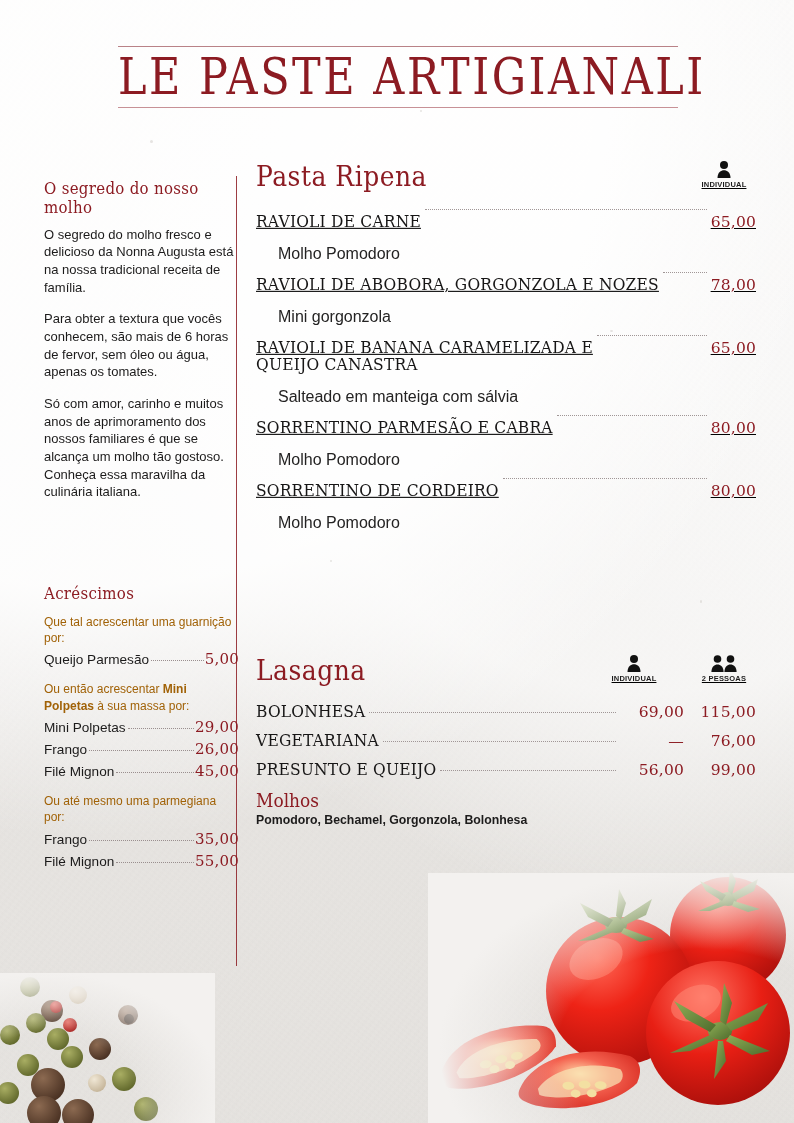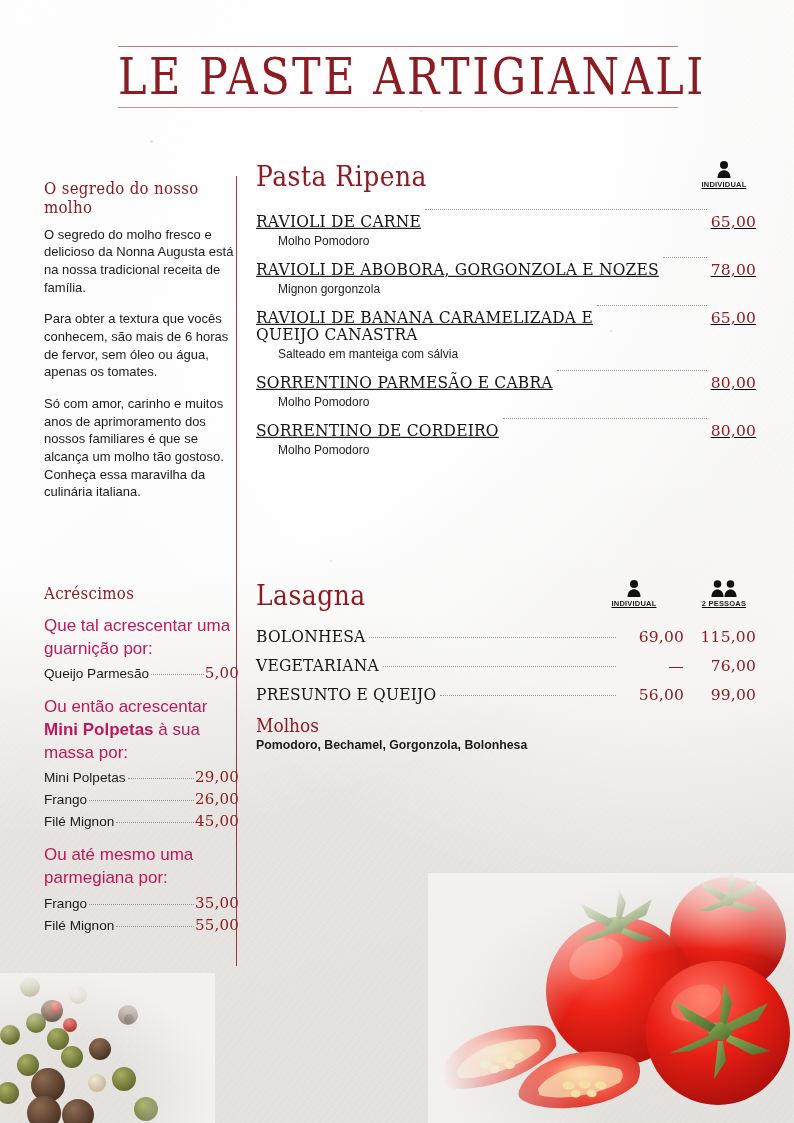--- a/index.html
+++ b/index.html
@@ -76,21 +76,21 @@
     transform-origin: left top;
   }
   .side-p {
     font-size: 13px;
     line-height: 1.36;
     margin: 0 0 14px 0;
     color: #1c1b1b;
   }
   .addons { position: absolute; left: 44px; top: 585px; width: 195px; }
   .addon-intro {
-    font-size: 17px; line-height: 1.36; margin: 0 0 4px 0; color:#be185d;
+    font-size: 12px; line-height: 1.36; margin: 0 0 4px 0; color:#a16207;
   }
   .addon-intro.gap { margin-top: 13px; }
   .addon-row {
     display: flex; align-items: baseline;
     font-size: 13.6px; color: #1c1b1b;
     margin: 4px 0 0 0;
   }
   .addon-row .nm { white-space: nowrap; }
   .addon-row .dots {
     flex: 1; margin: 0 1px 0 2px;
@@ -135,21 +135,21 @@
   .leader {
     flex: 1; border-bottom: 1.6px dotted #a09696;
     margin: 0 4px; position: relative; top: -4px; min-width: 6px;
   }
   .price {
     font-family: "DejaVu Serif", serif;
     font-size: 15.5px; color: #8c1b22; letter-spacing: .2px;
     white-space: nowrap; text-align: right;
   }
   .item-desc {
-    font-size: 12px; color: #242323; margin: 3px 0 0 22px;
+    font-size: 16px; color: #242323; margin: 14px 0 0 22px;
   }
   .item-name-wrap2 { display: block; margin-top: -1px; }
 
   
   .lasagna-items { margin-top: 18px; }
   .lrow { display: flex; align-items: baseline; margin-bottom: 11px; }
   .lrow .price.p1 { width: 64px; }
   .lrow .price.p2 { width: 72px; }
   .price.dash { color: #8c1b22; }
 
@@ -261,21 +261,21 @@
         </div>
         <div class="item-desc">Molho Pomodoro</div>
       </div>
 
       <div class="item">
         <div class="item-line">
           <span class="item-name">RAVIOLI DE ABOBORA, GORGONZOLA E NOZES</span>
           <span class="leader"></span>
           <span class="price">78,00</span>
         </div>
-        <div class="item-desc">Mignon gorgonzola</div>
+        <div class="item-desc">Mini gorgonzola</div>
       </div>
 
       <div class="item">
         <div class="item-line">
           <span class="item-name">RAVIOLI DE BANANA CARAMELIZADA E</span>
           <span class="leader"></span>
           <span class="price">65,00</span>
         </div>
         <div class="item-name item-name-wrap2">QUEIJO CANASTRA</div>
         <div class="item-desc">Salteado em manteiga com sálvia</div>

